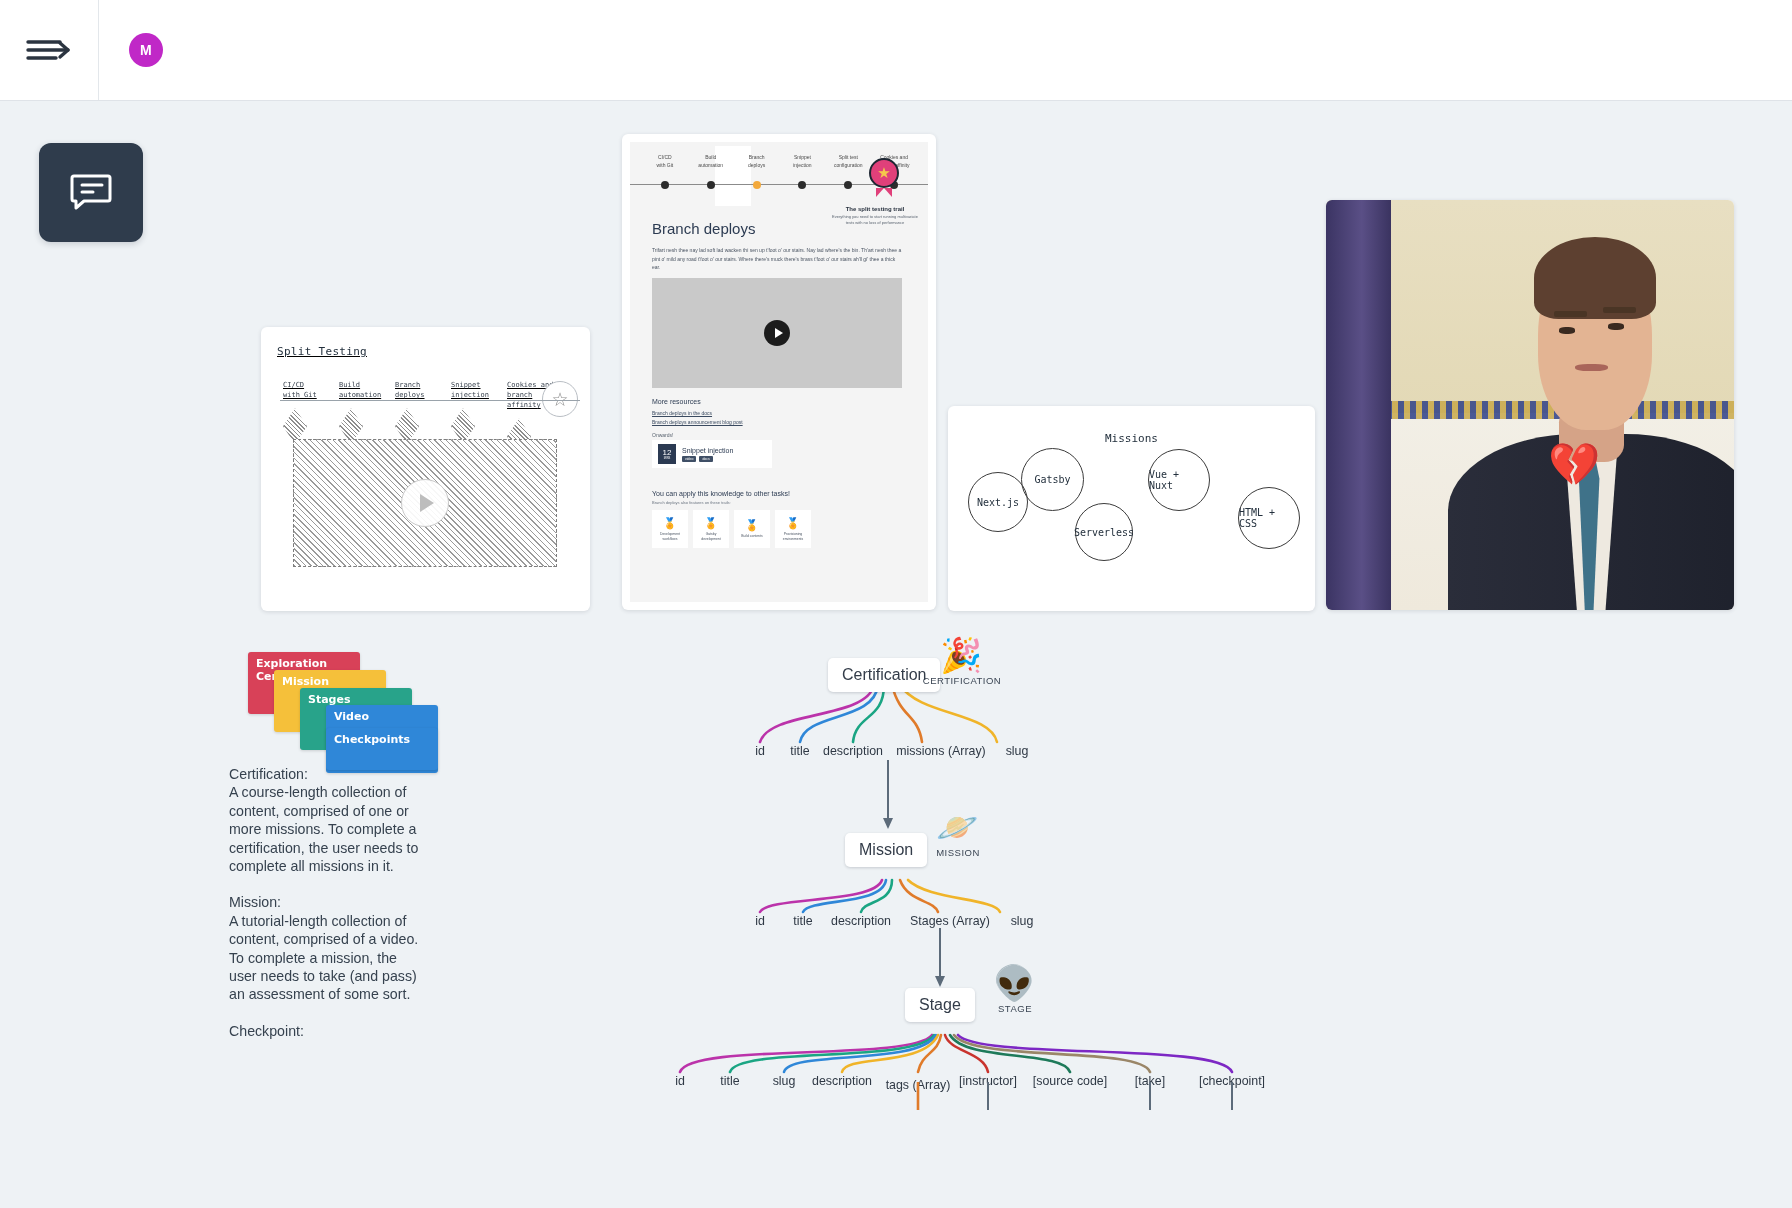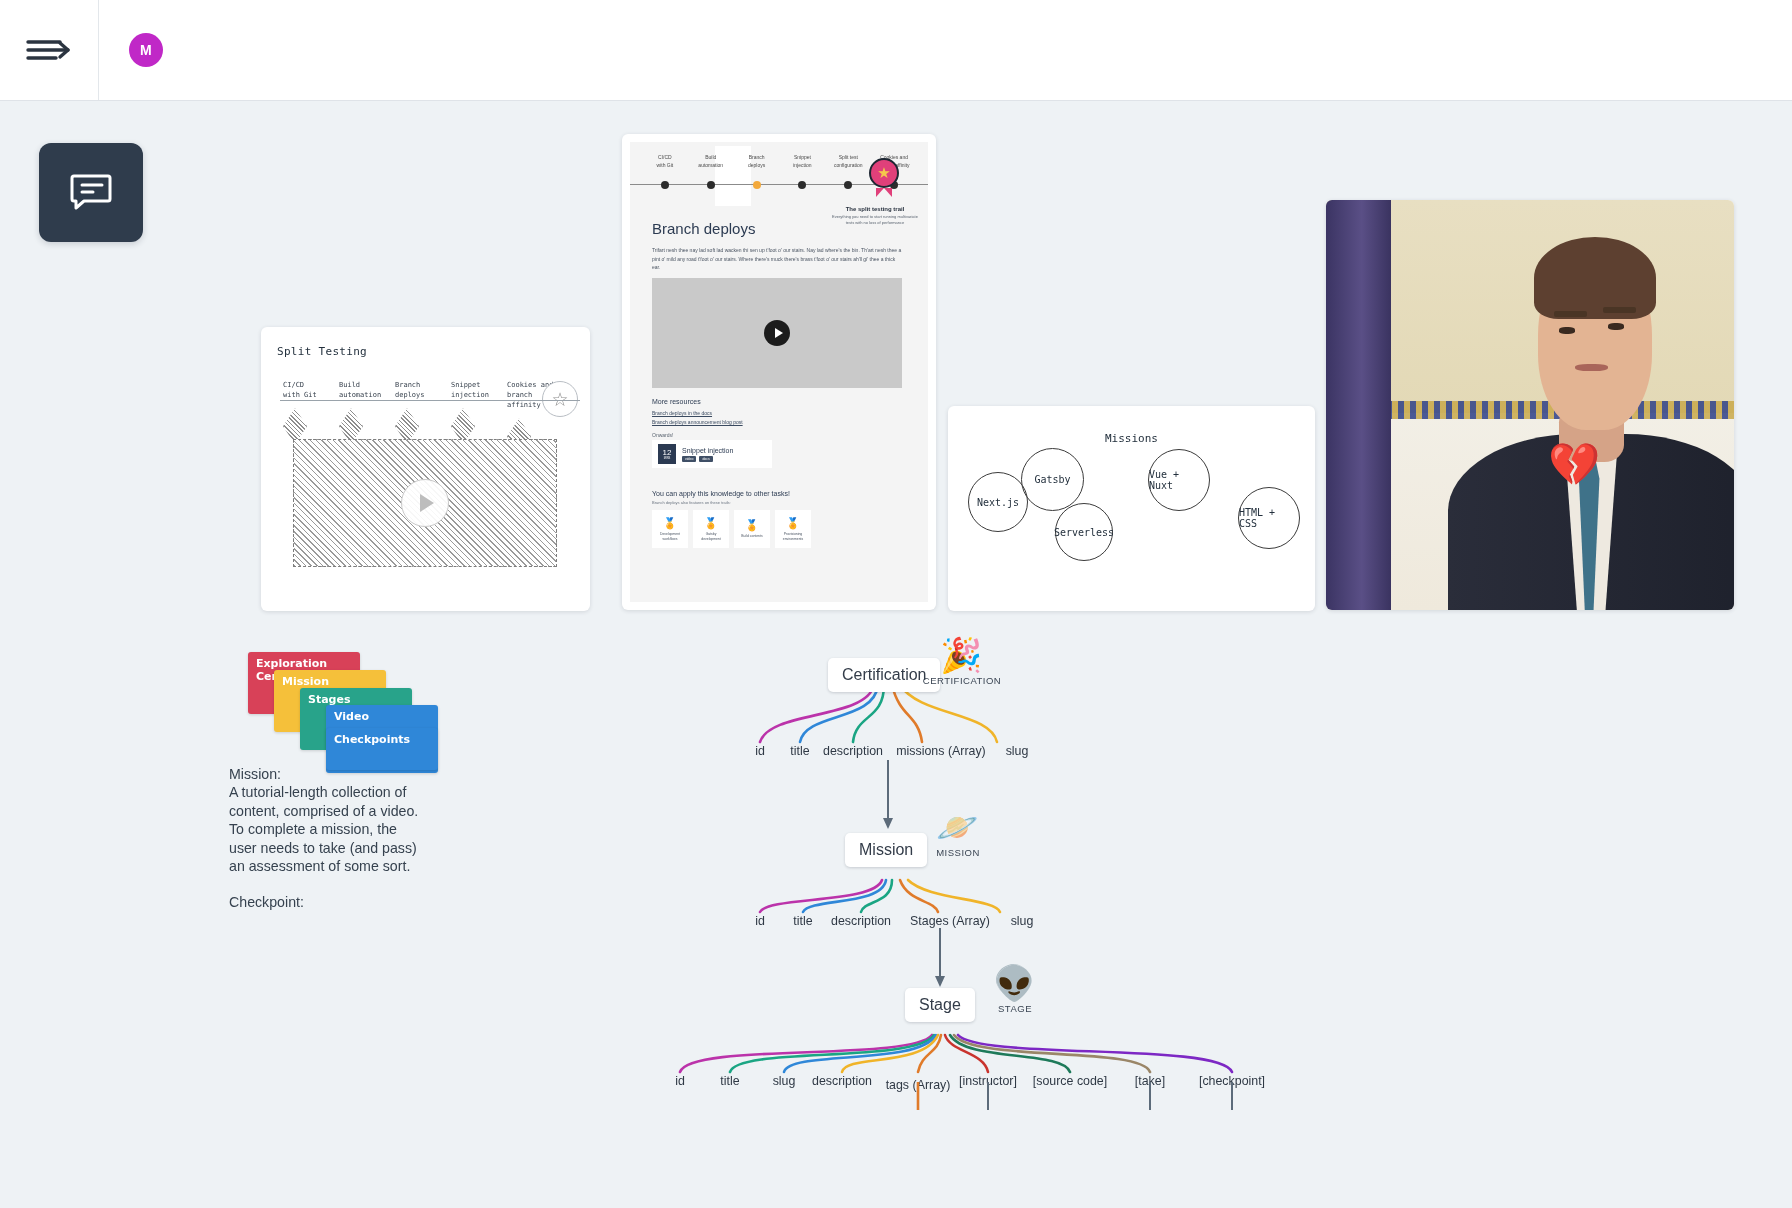--- a/index.html
+++ b/index.html
@@ -49,21 +49,21 @@
   }
 
   
   .card {
     position: absolute; background: #fff;
     border-radius: 6px;
     box-shadow: 0 1px 4px rgba(40,50,66,.14);
   }
 
   
-  #split-card { left: 261px; top: 327px; width: 329px; height: 284px; padding: 18px 16px; }
+  #split-card { left: 261px; top: 327px; width: 329px; height: 284px; padding: 18px 16px; text-decoration: underline; }
   .mono { font-family: "DejaVu Sans Mono", "Liberation Mono", monospace; }
   .split-title { font-size: 11px; color: #23303d; letter-spacing: .3px; }
   .split-steps { display:flex; margin-top: 22px; padding-left: 6px; gap: 0; }
   .split-step { width: 56px; }
   .split-step .lbl { font-size: 7px; line-height: 1.45; color: #38424e; }
   .split-rail { position:absolute; left: 280px; top: 400px; width: 300px; height: 1px; background:#9aa3ab; }
   .diamond {
     width: 24px; height: 36px; margin-top: 8px;
     background:
       repeating-linear-gradient(45deg,#8d8d8d 0 1px,#ffffff 1px 3px);
@@ -349,21 +349,21 @@
 </div>
 
 <div class="card" id="missions-card">
   <div class="missions-title mono">Missions</div>
   <div class="m-circle mono" style="left:20px;top:66px;width:60px;height:60px">
       <span>Next.js</span>
     </div>
   <div class="m-circle mono" style="left:73px;top:42px;width:63px;height:63px">
       <span>Gatsby</span>
     </div>
-  <div class="m-circle mono" style="left:107px;top:97px;width:58px;height:58px">
+  <div class="m-circle mono" style="left:127px;top:97px;width:58px;height:58px">
       <span>Serverless</span>
     </div>
   <div class="m-circle mono" style="left:200px;top:43px;width:62px;height:62px">
       <span>Vue + Nuxt</span>
     </div>
   <div class="m-circle mono" style="left:290px;top:81px;width:62px;height:62px">
       <span>HTML + CSS</span>
     </div>
 </div>
 
@@ -391,20 +391,22 @@
   <div class="stackcard" id="sc1"><span>Mission</span></div>
   <div class="stackcard" id="sc2"><span>Stages</span></div>
   <div class="stackcard" id="sc3">
     <span>Video</span>
     <span class="sc-menu">☰</span>
   </div>
   <div class="stackcard" id="sc4"><span>Checkpoints</span></div>
 </div>
 
 <div class="desc">
+  <p style="white-space:pre-line">Certification:
+A course-length collection of content, comprised of one or more missions. To complete a certification, the user needs to complete all missions in it.</p>
   <p style="white-space:pre-line">Mission:
 A tutorial-length collection of content, comprised of a video. To complete a mission, the user needs to take (and pass) an assessment of some sort.</p>
   <p style="white-space:pre-line">Checkpoint:</p>
 </div>
 
 <div id="mindmap">
   <svg class="edges">
 
     <g fill="none" stroke-width="2.6" stroke-linecap="round">
       <path d="M214 -5 C206 30, 110 20, 100 52" stroke="#bb33aa"></path>

